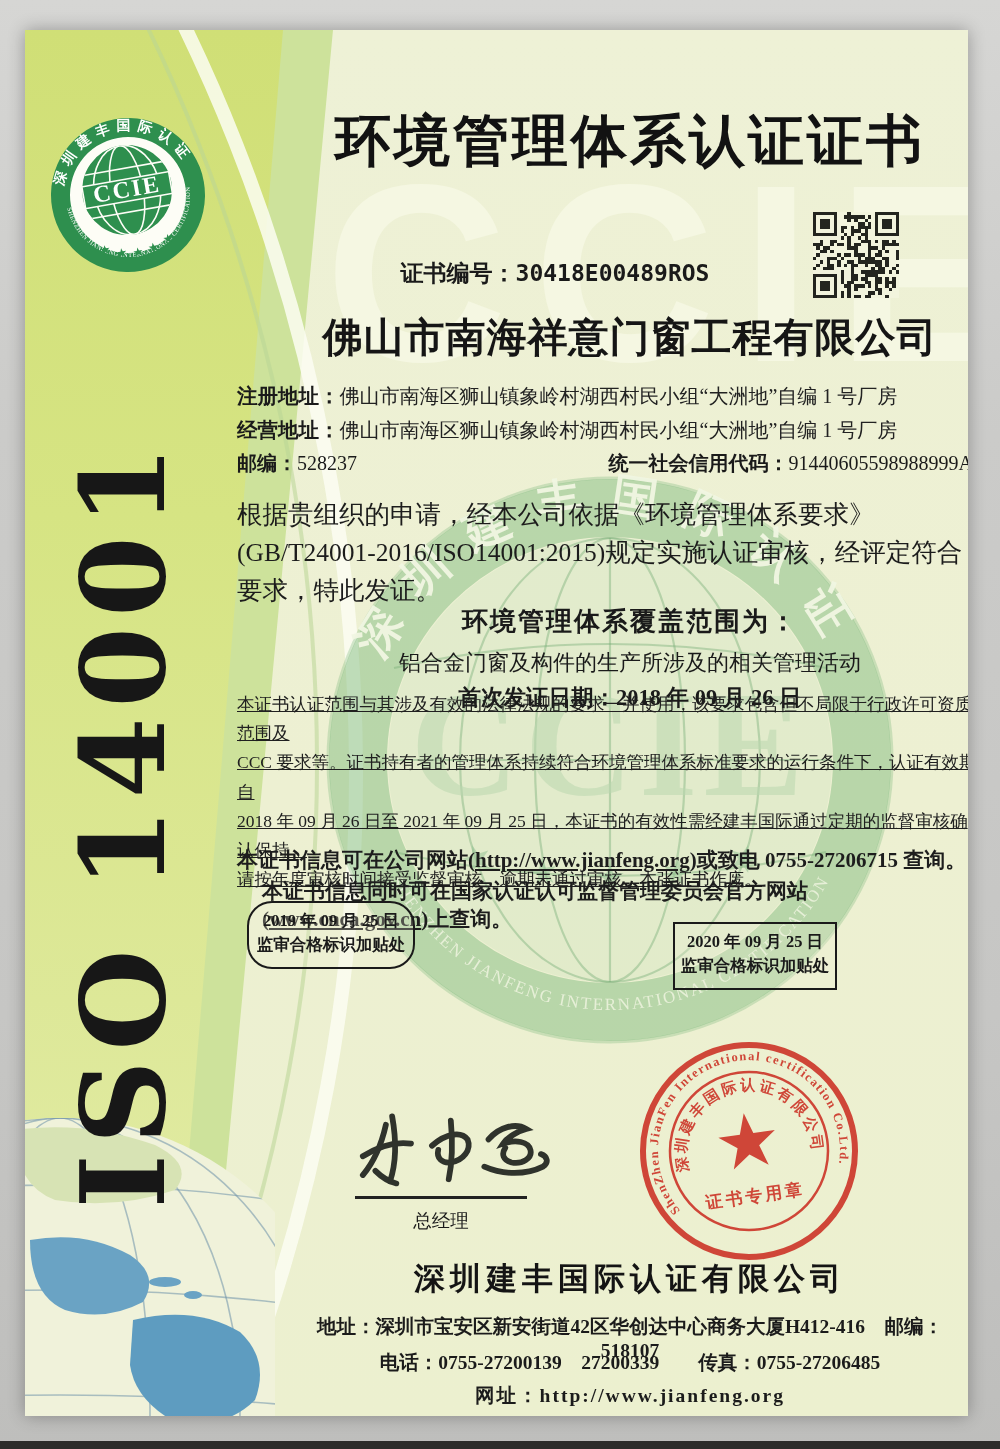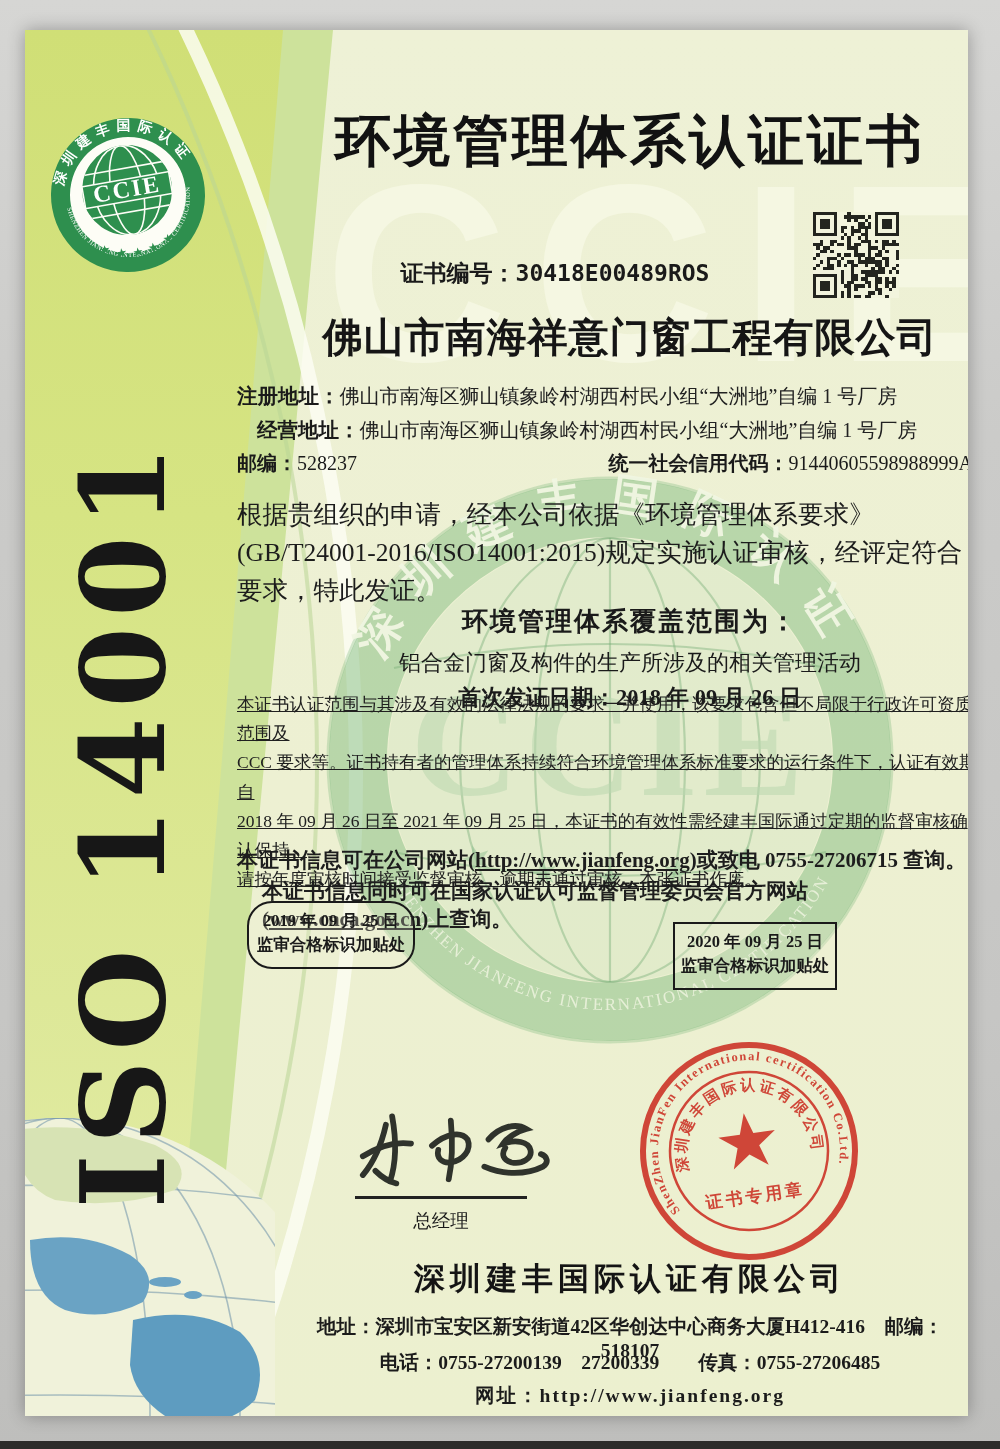--- a/index.html
+++ b/index.html
@@ -171,21 +171,21 @@
 
     <div class="abs ctr" id="title">环境管理体系认证证书</div>
     <div class="abs" id="certline" style="left:280px;top:228px;width:500px;text-align:center;z-index:2;">
       <span>证书编号：</span><span class="num">30418E00489ROS</span>
     </div>
 
     <div class="abs ctr" id="company">佛山市南海祥意门窗工程有限公司</div>
     <div class="abs lft addr-row" style="top:352px;">
       <b>注册地址：</b><span>佛山市南海区狮山镇象岭村湖西村民小组“大洲地”自编 1 号厂房</span>
     </div>
-    <div class="abs lft addr-row" style="top:386px;margin-left:20px;">
+    <div class="abs lft addr-row" style="top:386px;">
       <b>经营地址：</b><span>佛山市南海区狮山镇象岭村湖西村民小组“大洲地”自编 1 号厂房</span>
     </div>
     <div class="abs lft" id="meta-row">
       <span><b>邮编：</b><span>528237</span></span>
       <span><b>统一社会信用代码：</b><span>91440605598988999A</span></span>
     </div>
 
     <div class="abs lft grant" style="top:466px;">
       <div>根据贵组织的申请，经本公司依据《环境管理体系要求》</div>
       <div>(GB/T24001-2016/ISO14001:2015)规定实施认证审核，经评定符合</div>

